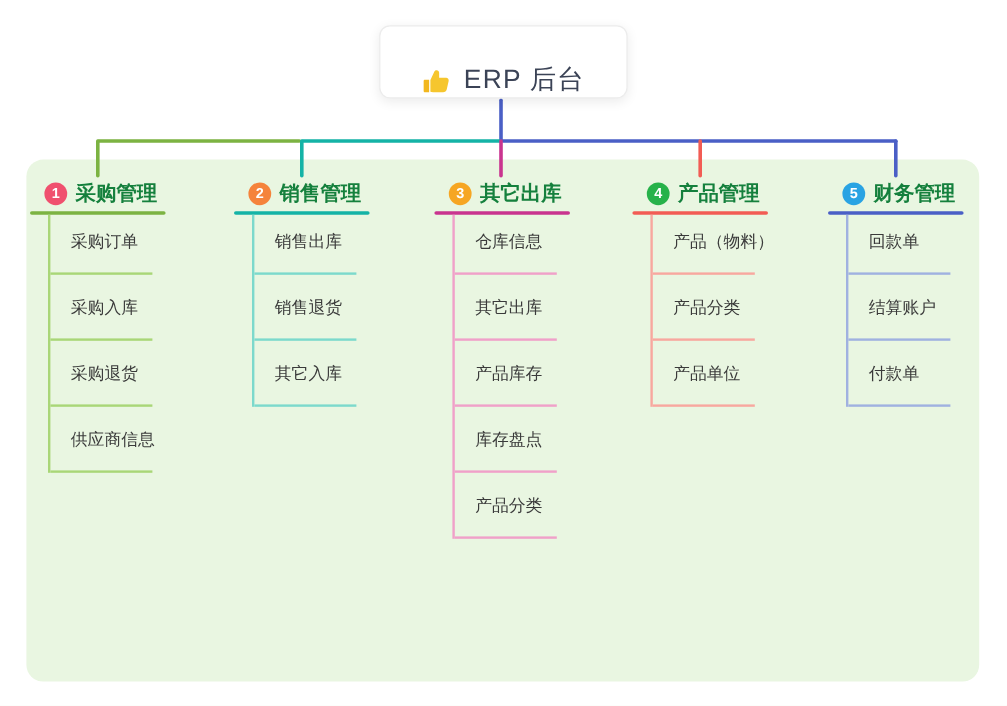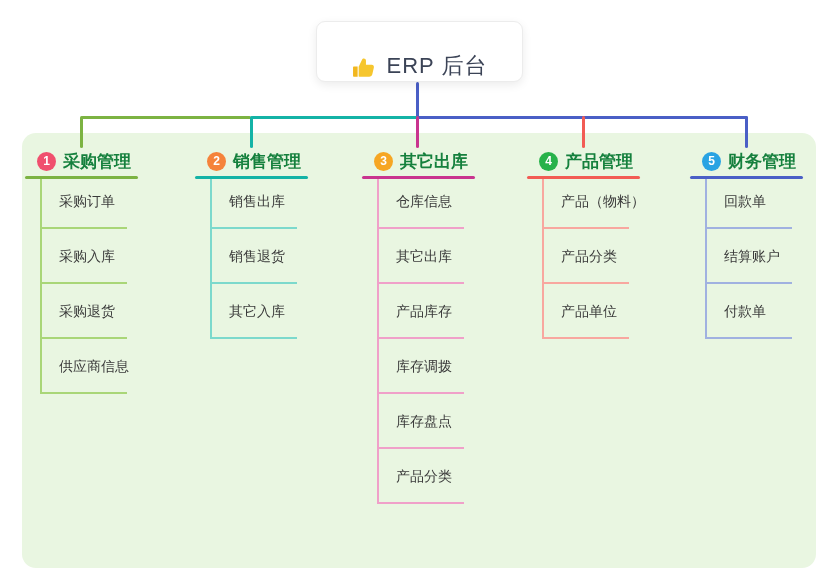--- a/index.html
+++ b/index.html
@@ -141,23 +141,20 @@
       <div class="child">
           <span class="c">仓库信息</span>
         </div>
       <div class="child">
           <span class="c">其它出库</span>
         </div>
       <div class="child">
           <span class="c">产品库存</span>
         </div>
       <div class="child">
-          <span class="c">库存调拨</span>
-        </div>
-      <div class="child">
           <span class="c">库存盘点</span>
         </div>
       <div class="child">
           <span class="c">产品分类</span>
         </div>
     </div>
   </div>
 
   <div class="branch" style="left: 527px; --main: #f25c54; --light: #f8a79f;">
     <div class="branch-title">

